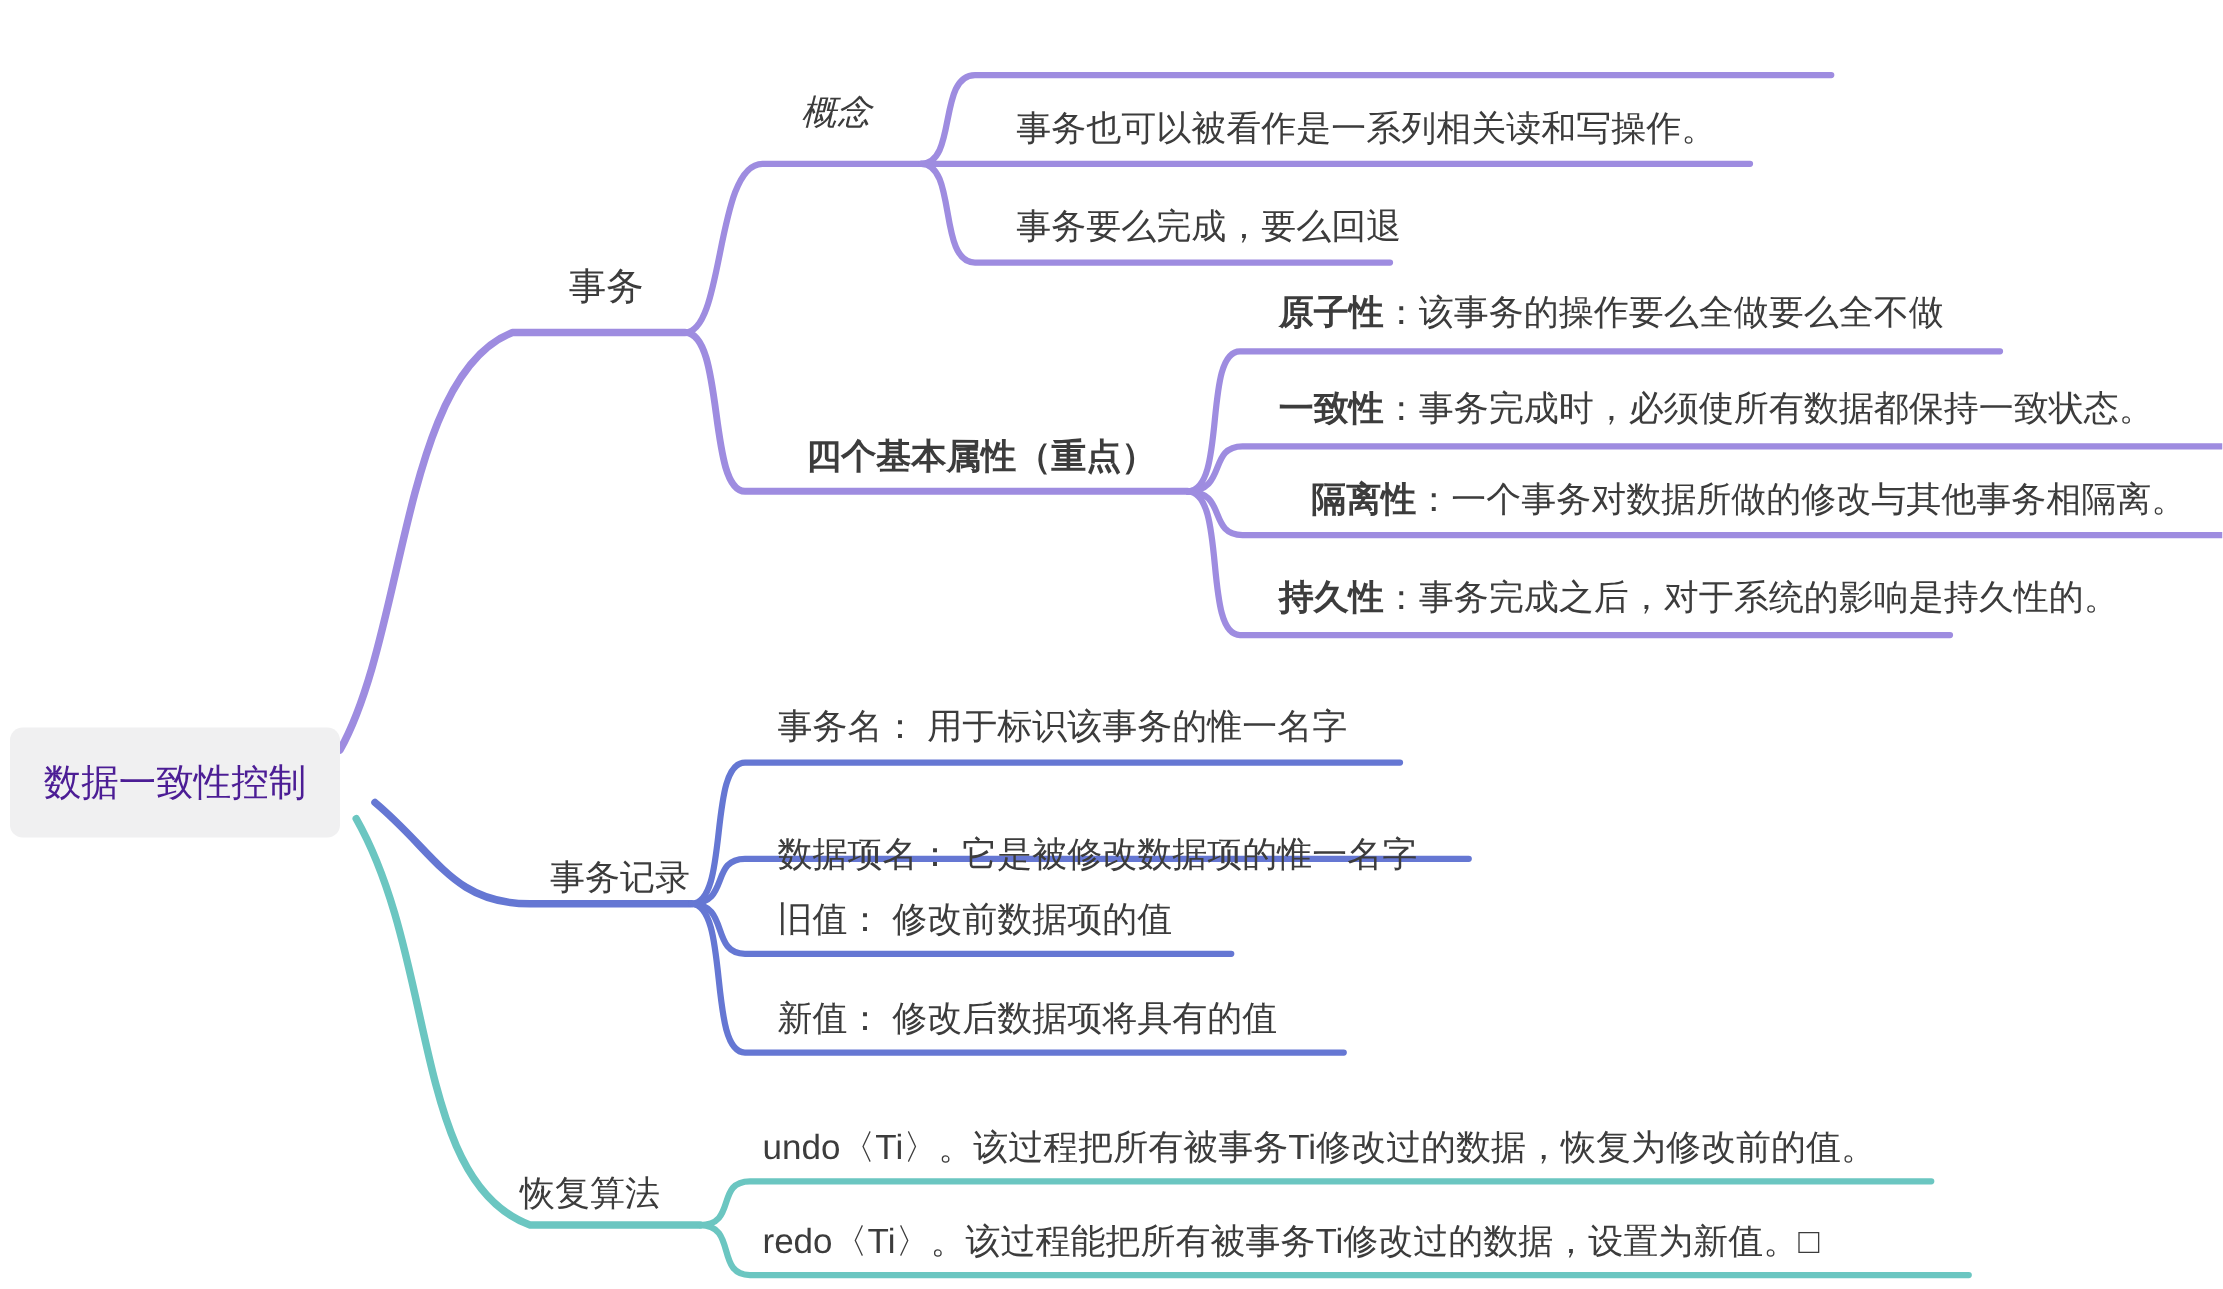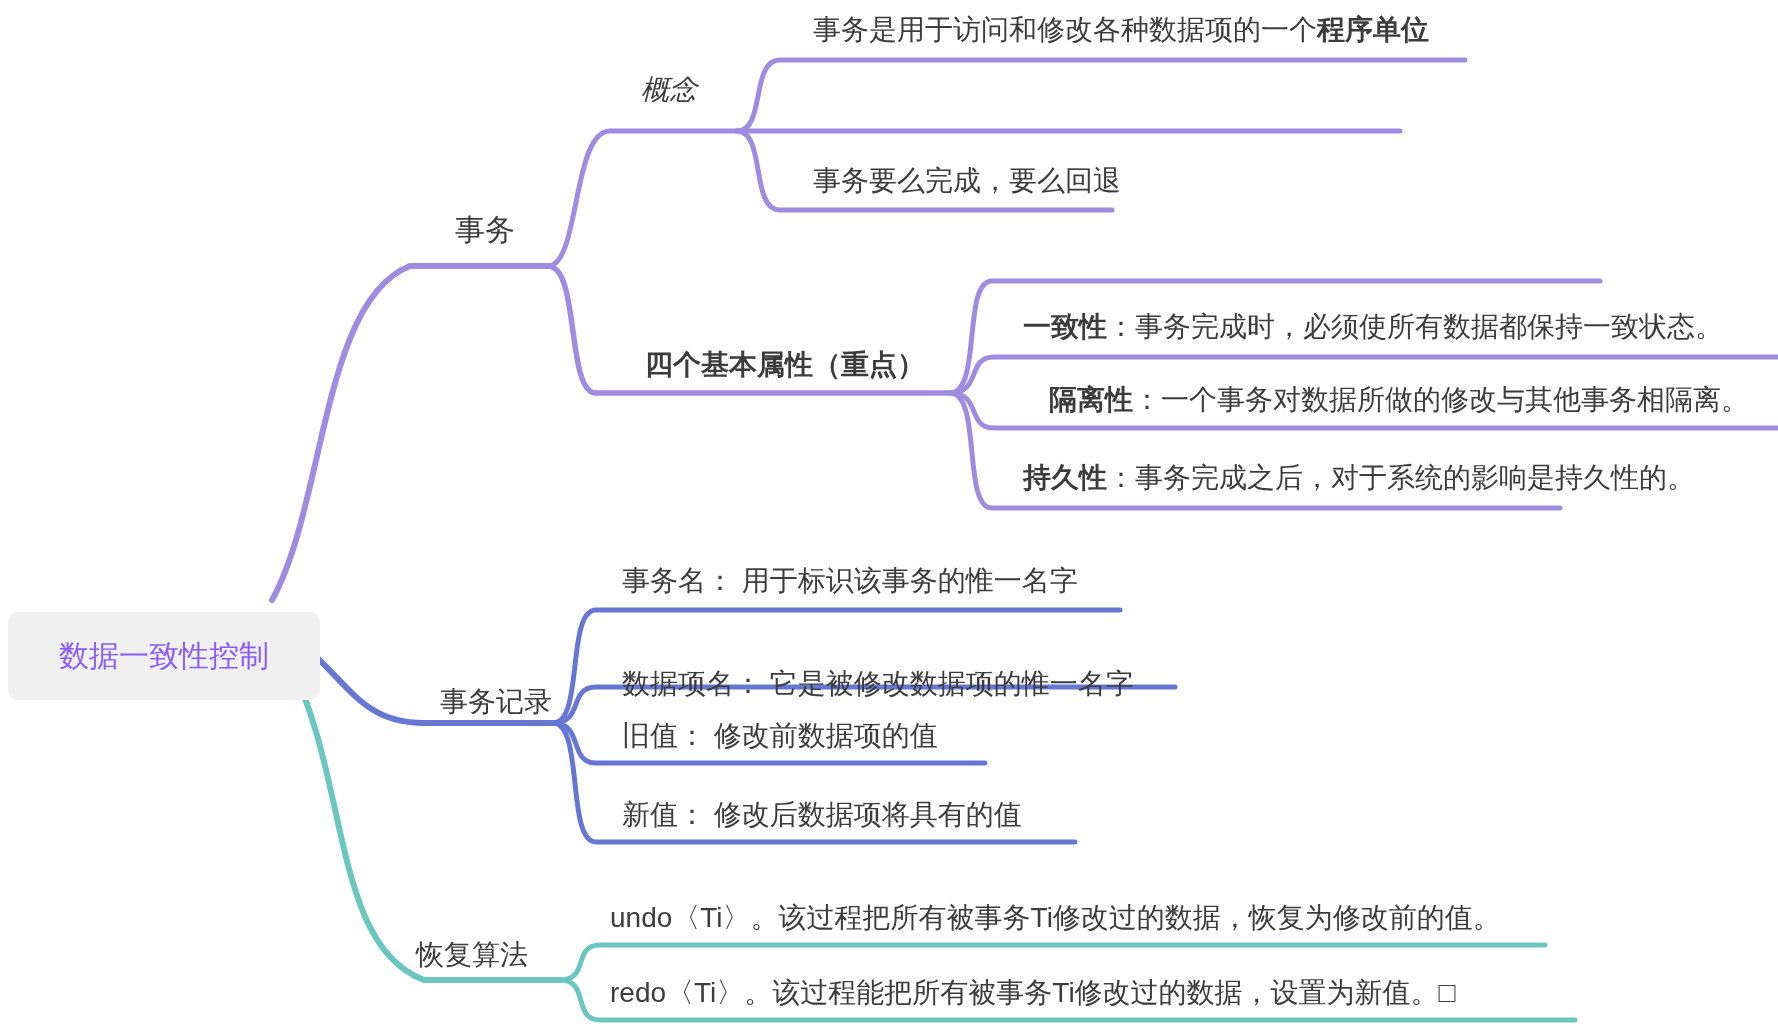--- a/index.html
+++ b/index.html
@@ -19,27 +19,26 @@
     line-height:36px;
     color:#3c3c3c;
     cursor:default;
   }
   .bold{font-weight:bold;}
   .branch-label{font-size:30px;font-weight:normal;}
   .sub-label{font-size:28px;}
   #root-topic{
     position:absolute;
     left:8px;top:582px;
-    width:312px;height:88px;
+    width:264px;height:88px;
     background:#f0f0f1;
     border-radius:10px;
     display:flex;align-items:center;justify-content:center;
     font-size:30px;
-    color:#8b5cf6;
-    margin-top:30px;
+    color:#4c1d95;
   }
 </style>
 </head>
 <body>
 
 <div id="canvas">
 
   <svg id="connectors" viewBox="0 0 1778 1031" fill="none" stroke-linecap="round" stroke-linejoin="round">
 
     <g stroke="#9e8ce0">
@@ -71,27 +70,28 @@
   </svg>
 
   <div id="root-topic">
     <span>数据一致性控制</span>
   </div>
 
   <div class="topic branch-label" style="left:455px;top:212px;">事务</div>
 
   <div class="topic" style="left:641px;top:72px;font-style:italic;">概念</div>
 
-  <div class="topic" style="left:813px;top:12px;">
-    <span>事务是用于访问和修改各种数据项的一个</span><span class="bold">程序单位</span>
-  </div>
+  <div class="topic" style="left:813px;top:85px;">事务也可以被看作是一系列相关读和写操作。</div>
   <div class="topic" style="left:813px;top:163px;">事务要么完成，要么回退</div>
 
   <div class="topic sub-label bold" style="left:645px;top:347px;">四个基本属性（重点）</div>
 
+  <div class="topic" style="left:1023px;top:232px;">
+    <span class="bold">原子性</span><span>：该事务的操作要么全做要么全不做</span>
+  </div>
   <div class="topic" style="left:1023px;top:309px;">
     <span class="bold">一致性</span><span>：事务完成时，必须使所有数据都保持一致状态。</span>
   </div>
   <div class="topic" style="left:1039px;top:382px;margin-left:10px;">
     <span class="bold">隔离性</span><span>：一个事务对数据所做的修改与其他事务相隔离。</span>
   </div>
   <div class="topic" style="left:1023px;top:460px;">
     <span class="bold">持久性</span><span>：事务完成之后，对于系统的影响是持久性的。</span>
   </div>
 

